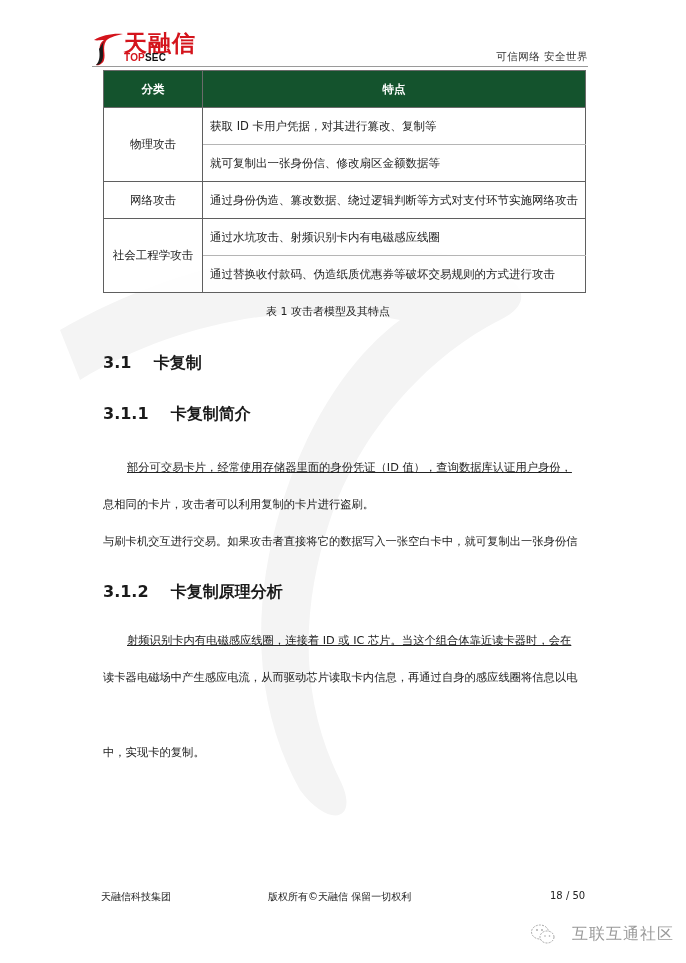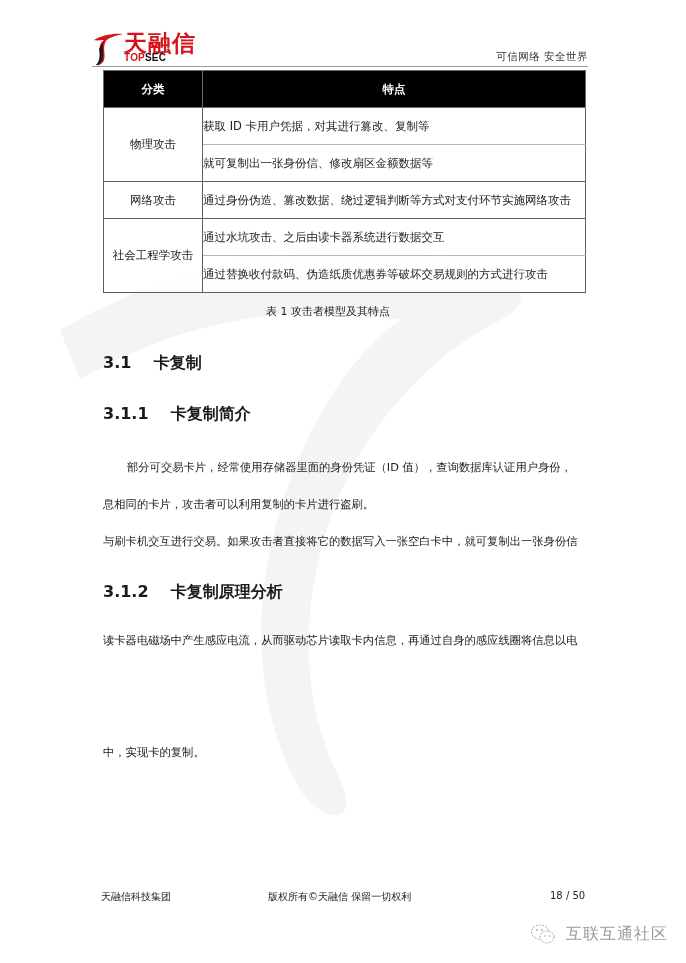--- a/index.html
+++ b/index.html
@@ -11,48 +11,48 @@
     .header { position:absolute; left:92px; top:30px; width:496px; height:37px; border-bottom:1px solid #9a9a9a; z-index:2; }
     .logo { position:absolute; left:0; top:0; width:110px; height:36px; }
     .logo svg { position:absolute; left:0; top:2px; }
     .logo-cn { position:absolute; left:32px; top:4px; font-size:23px; font-weight:bold; color:#d4141c; letter-spacing:1px; line-height:18px; }
     .logo-en { position:absolute; left:32px; top:22px; font-family:"Liberation Sans", sans-serif; font-size:10px; font-weight:bold; line-height:11px; letter-spacing:0.2px; }
     .logo-en .top { color:#d4141c; }
     .logo-en .sec { color:#111; }
     .slogan { position:absolute; right:0; top:20px; font-size:10.5px; color:#333; letter-spacing:0.5px; }
 
     table.attack { position:absolute; left:103px; top:70px; width:483px; border-collapse:collapse; z-index:2; font-size:11.5px; }
-    table.attack th { background:#000000; color:#fff; font-weight:bold; height:37px; font-size:11.5px; border:1px solid #6b6b6b; }
+    table.attack th { background:#14532d; color:#fff; font-weight:bold; height:37px; font-size:11.5px; border:1px solid #6b6b6b; }
     table.attack td { height:37px; border:1px solid #5f5f5f; background:rgba(255,255,255,0.85); }
     table.attack td.cat { width:99px; text-align:center; }
-    table.attack td.feat { }
+    table.attack td.feat { padding-left:7px; }
     table.attack tr.sub-split td.feat { border-top:1px solid #b5b5b5; }
     table.attack tr.sub-first td.feat { border-bottom:1px solid #b5b5b5; }
     table.attack { border:1.5px solid #9a9a9a; }
 
     .caption { position:absolute; left:0; width:656px; top:304px; text-align:center; font-size:11px; color:#222; z-index:2; }
 
     .h2 { position:absolute; left:103px; font-weight:bold; color:#1a1a1a; z-index:2; white-space:pre; }
     .h2.l1 { top:353px; font-size:16px; }
     .h2.l2 { top:404px; font-size:16px; }
     .h2.l3 { top:582px; font-size:16px; }
 
     .para { position:absolute; left:103px; width:484px; font-size:11.3px; color:#222; z-index:2; line-height:37px; }
     .para .line { display:block; white-space:nowrap; height:37px; }
-    .para .indent { padding-left:24px; }
+    .para .indent { padding-left:24px;text-decoration:underline; }
     .p1 { top:449px; }
     .p2 { top:622px; }
     .p3 { top:734px; }
 
     .footer { position:absolute; top:890px; left:0; width:686px; font-size:10px; color:#222; z-index:2; }
     .footer .f-left { position:absolute; left:101px; }
     .footer .f-mid { position:absolute; left:268px; }
     .footer .f-page { position:absolute; left:550px; }
 
-    .watermark { position:absolute; left:530px; top:922px; height:24px; z-index:3; display:flex; align-items:center; gap:10px; }
+    .watermark { position:absolute; left:530px; top:922px; height:24px; z-index:3; display:flex; align-items:center; gap:16px; }
     .watermark .wm-text { font-size:16px; color:#9a9a9a; letter-spacing:1px; }
   </style>
 </head>
 <body>
 
 <svg class="bg-swoosh" viewBox="0 0 686 963">
   <path d="M60 330 C 200 250, 360 230, 470 260 C 520 275, 540 300, 500 320 C 430 355, 360 430, 330 520 C 300 610, 300 700, 340 780 C 360 820, 330 830, 300 790 C 250 700, 250 590, 290 480 C 320 400, 360 350, 400 320 C 300 300, 180 320, 80 380 Z" fill="#f4f4f4"></path>
 </svg>
 
 <div class="header">
@@ -81,21 +81,21 @@
     </tr>
     <tr class="sub-split">
       <td class="feat">就可复制出一张身份信、修改扇区金额数据等</td>
     </tr>
     <tr>
       <td class="cat">网络攻击</td>
       <td class="feat">通过身份伪造、篡改数据、绕过逻辑判断等方式对支付环节实施网络攻击</td>
     </tr>
     <tr class="sub-first">
       <td class="cat" rowspan="2">社会工程学攻击</td>
-      <td class="feat">通过水坑攻击、之后由读卡器系统进行数据交互</td>
+      <td class="feat">通过水坑攻击、射频识别卡内有电磁感应线圈</td>
     </tr>
     <tr class="sub-split">
       <td class="feat">通过替换收付款码、伪造纸质优惠券等破坏交易规则的方式进行攻击</td>
     </tr>
   </tbody>
 </table>
 
 <div class="caption">表 1  攻击者模型及其特点</div>
 
 <div class="h2 l1">3.1    卡复制</div>
@@ -103,20 +103,21 @@
 
 <div class="para p1">
   <span class="line indent">部分可交易卡片，经常使用存储器里面的身份凭证（ID 值），查询数据库认证用户身份，</span>
   <span class="line">息相同的卡片，攻击者可以利用复制的卡片进行盗刷。</span>
   <span class="line">与刷卡机交互进行交易。如果攻击者直接将它的数据写入一张空白卡中，就可复制出一张身份信</span>
 </div>
 
 <div class="h2 l3">3.1.2    卡复制原理分析</div>
 
 <div class="para p2">
+  <span class="line indent">射频识别卡内有电磁感应线圈，连接着 ID 或 IC 芯片。当这个组合体靠近读卡器时，会在</span>
   <span class="line">读卡器电磁场中产生感应电流，从而驱动芯片读取卡内信息，再通过自身的感应线圈将信息以电</span>
 </div>
 
 <div class="para p3">
   <span class="line">中，实现卡的复制。</span>
 </div>
 
 <div class="footer">
   <span class="f-left">天融信科技集团</span>
   <span class="f-mid">版权所有©天融信  保留一切权利</span>

